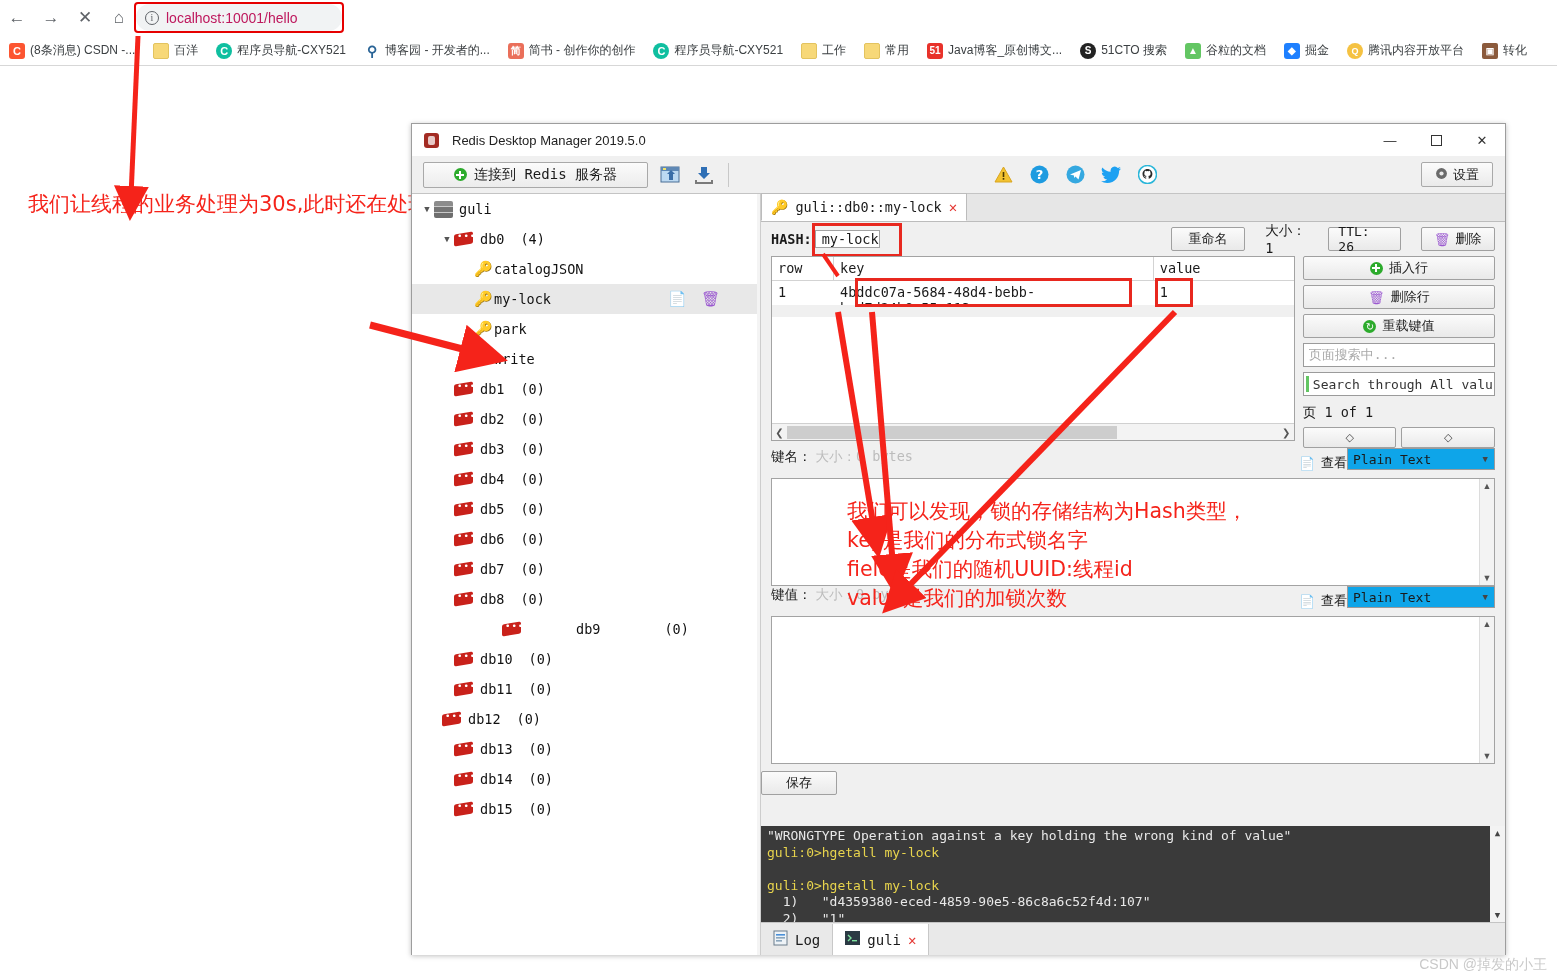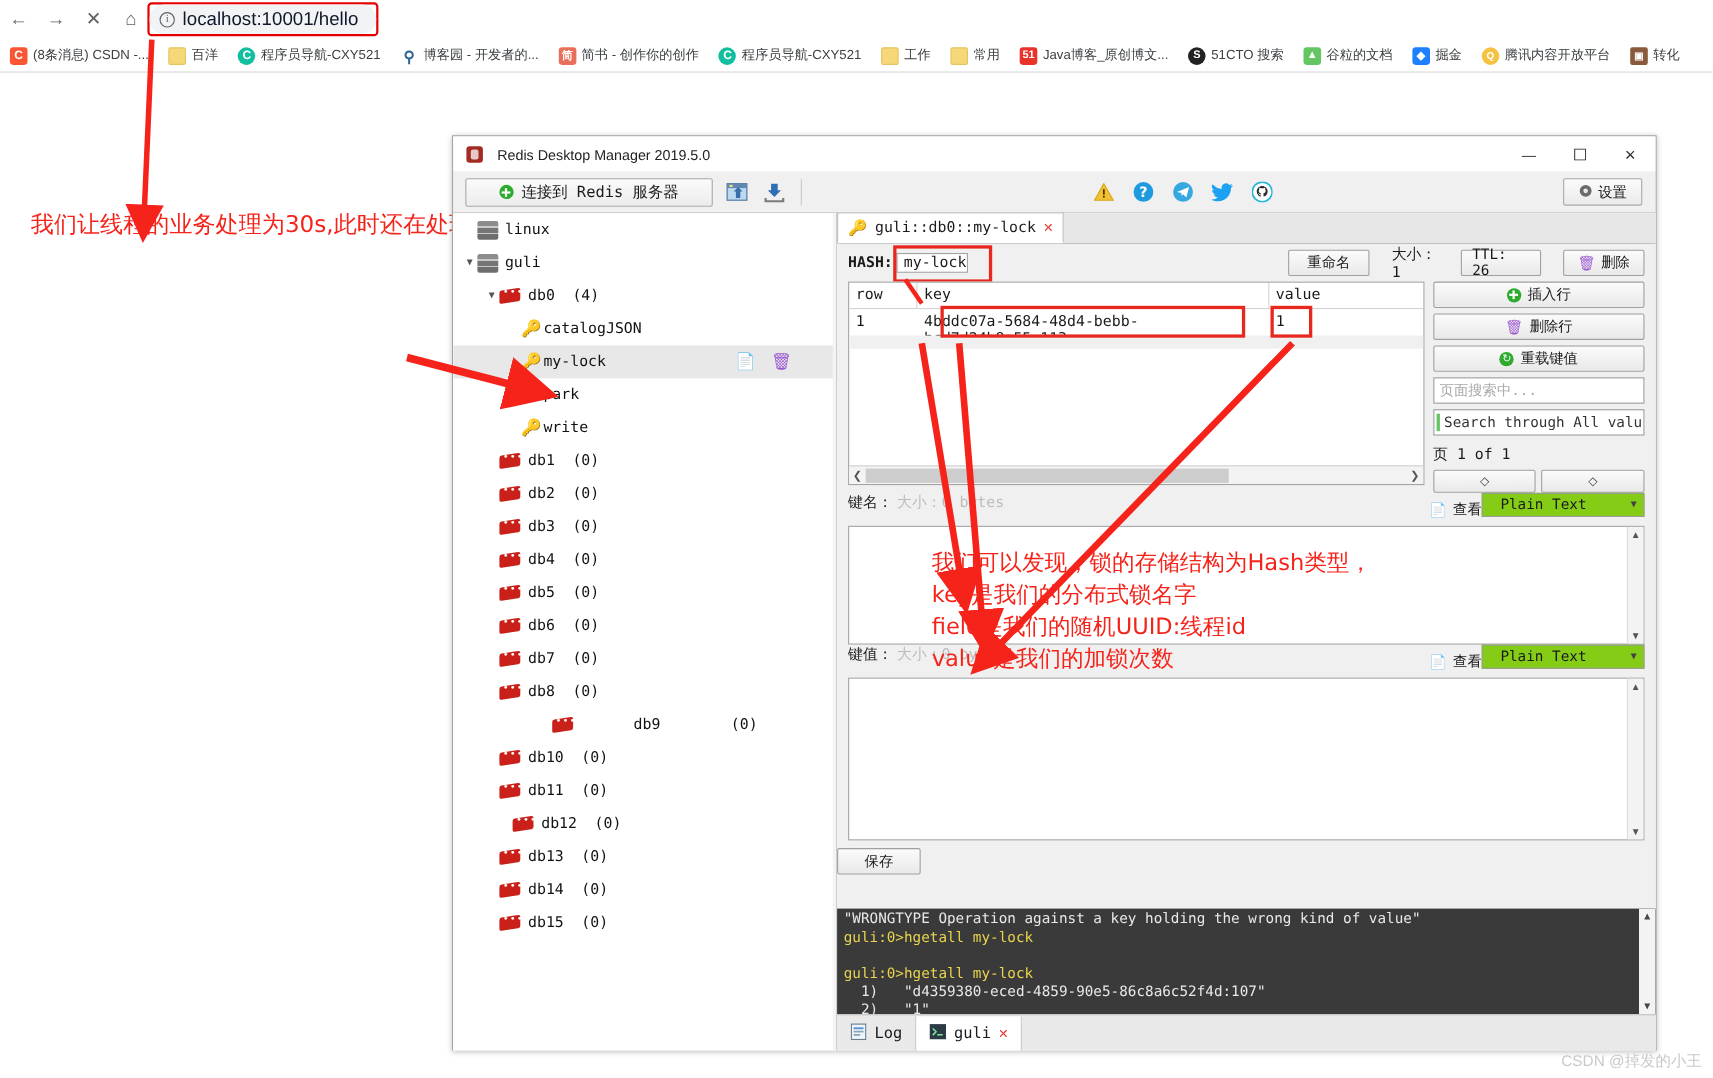--- a/index.html
+++ b/index.html
@@ -13,21 +13,21 @@
 
   
   #browser-chrome { position:absolute; left:0; top:0; width:1557px; height:66px; background:#ffffff; }
   #nav-bar { position:absolute; left:0; top:0; width:1557px; height:35px; display:flex; align-items:center; }
   .nav-btn { width:34px; height:34px; display:flex; align-items:center; justify-content:center; color:#5f6368; font-size:17px; }
   #omnibox-wrap { position:absolute; left:134px; top:2px; width:210px; height:31px; border:2px solid #e60000; border-radius:4px; }
   #omnibox { position:absolute; left:0; top:0; width:206px; height:27px; background:#f1f3f4; border-radius:14px;
              display:flex; align-items:center; padding-left:9px; gap:7px; }
   #omnibox .info-glyph { width:14px; height:14px; border:1px solid #5f6368; border-radius:50%;
              font-size:10px; line-height:12px; text-align:center; color:#5f6368; font-family:"Liberation Serif", serif;}
-  #omnibox .url { font-size:17px; color:#0f172a; }
+  #omnibox .url { font-size:14px; color:#be185d; }
 
   #bookmark-bar { position:absolute; left:0; top:35px; width:1557px; height:31px; display:flex; align-items:center; gap:0px; }
   .bm { display:flex; align-items:center; gap:5px; padding:0 9px; height:31px; font-size:12px; color:#3c4043; white-space:nowrap;}
   .bm-ico { width:16px; height:16px; flex:0 0 16px; display:flex; align-items:center; justify-content:center;
             font-size:11px; border-radius:3px; color:#fff; font-weight:bold; }
   .ic-csdn { background:#fc5531; }
   .ic-folder { background:#f7d878; border:1px solid #e3c35f; border-radius:2px; }
   .ic-teal { background:#0fbfa0; border-radius:50%; }
   .ic-bokeyuan { background:#fff; color:#2a6496; font-size:14px; }
   .ic-jianshu { background:#ea6f5a; font-size:10px;}
@@ -158,23 +158,23 @@
   .pg-btn { flex:1; height:21px; background:linear-gradient(#fbfbfb,#e9e9e9); border:1px solid #a0a0a0;
             border-radius:2px; display:flex; align-items:center; justify-content:center; font-size:11px; color:#444;}
 
   
   .kv-label-row { display:flex; height:30px; padding:0 10px; }
   .kv-label { font-family:"DejaVu Sans Mono", monospace; font-size:13.5px; }
   .kv-size { color:#bcbcbc; font-family:"DejaVu Sans Mono", monospace; font-size:13.5px; margin-left:4px;}
   .kv-spacer { flex:1; }
   .kv-view { display:flex; align-items:center; gap:5px; font-size:13px; }
   .doc-ico { font-size:13px; color:#4a90d9; }
-  .kv-select { width:148px; height:22px; border:1px solid #9b9b9b; background:#84cc16;
+  .kv-select { width:148px; height:22px; border:1px solid #9b9b9b; background:#0ea5e9;
                font-family:"DejaVu Sans Mono", monospace; font-size:13px;
-               display:flex; align-items:center; padding-left:16px; position:relative; }
+               display:flex; align-items:center; padding-left:5px; position:relative; }
   .kv-select .chev { position:absolute; right:6px; font-size:9px; color:#444;}
   .kv-text { margin:0 10px; background:#fff; border:1px solid #a3a3a3; position:relative; }
   #keyname-text { height:108px; }
   #keyvalue-text { height:148px; }
   .vscroll { position:absolute; right:0; top:0; width:15px; height:100%; background:#f3f3f3; border-left:1px solid #dcdcdc;
              display:flex; flex-direction:column; justify-content:space-between; align-items:center; font-size:9px; color:#555; }
   .vscroll span { padding:2px 0; }
   #save-row { display:flex; padding:7px 10px 0 0; }
   #btn-save { width:76px; height:24px; background:linear-gradient(#fbfbfb,#e9e9e9); border:1px solid #a0a0a0;
               border-radius:2px; display:flex; align-items:center; justify-content:center; font-size:13px; }
@@ -361,25 +361,20 @@
       </span>
       <span>设置</span>
     </div>
   </div>
 
   <div id="rdm-body">
 
     <div id="tree-pane">
       <div id="tree-list">
           <div class="tnode" style="padding-left: 8px;">
-            <span class="arrow"></span>
-            <span class="srv-ico"></span>
-            <span class="tlabel">linux</span>
-          </div>
-          <div class="tnode" style="padding-left: 8px;">
             <span class="arrow">▼</span>
             <span class="srv-ico"></span>
             <span class="tlabel">guli</span>
           </div>
           <div class="tnode" style="padding-left: 28px;">
             <span class="arrow">▼</span>
             <span class="db-ico"></span>
             <span class="tlabel">db0</span>
             <span class="tcount">(4)</span>
           </div>
@@ -466,21 +461,21 @@
             <span class="db-ico"></span>
             <span class="tlabel">db10</span>
             <span class="tcount">(0)</span>
           </div>
           <div class="tnode" style="padding-left: 28px;">
             <span class="arrow"></span>
             <span class="db-ico"></span>
             <span class="tlabel">db11</span>
             <span class="tcount">(0)</span>
           </div>
-          <div class="tnode" style="padding-left: 40px;">
+          <div class="tnode" style="padding-left: 16px;">
             <span class="arrow"></span>
             <span class="db-ico"></span>
             <span class="tlabel">db12</span>
             <span class="tcount">(0)</span>
           </div>
           <div class="tnode" style="padding-left: 28px;">
             <span class="arrow"></span>
             <span class="db-ico"></span>
             <span class="tlabel">db13</span>
             <span class="tcount">(0)</span>

